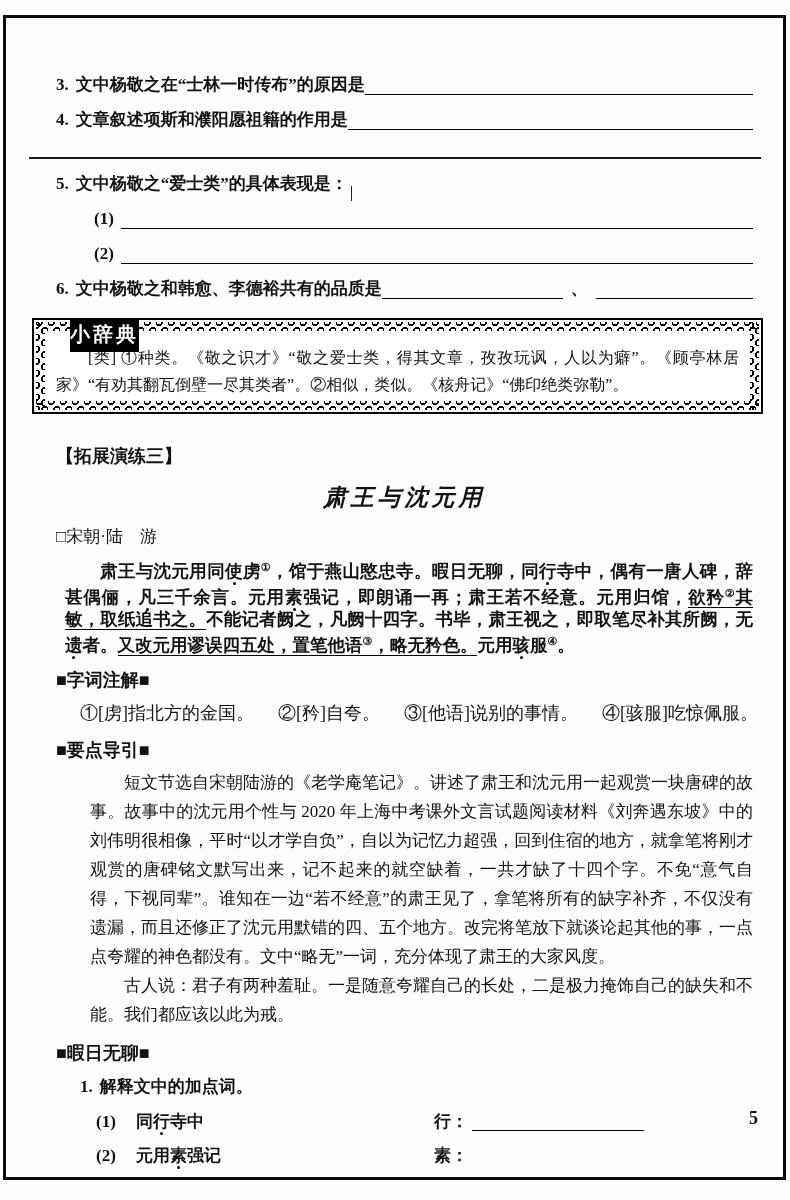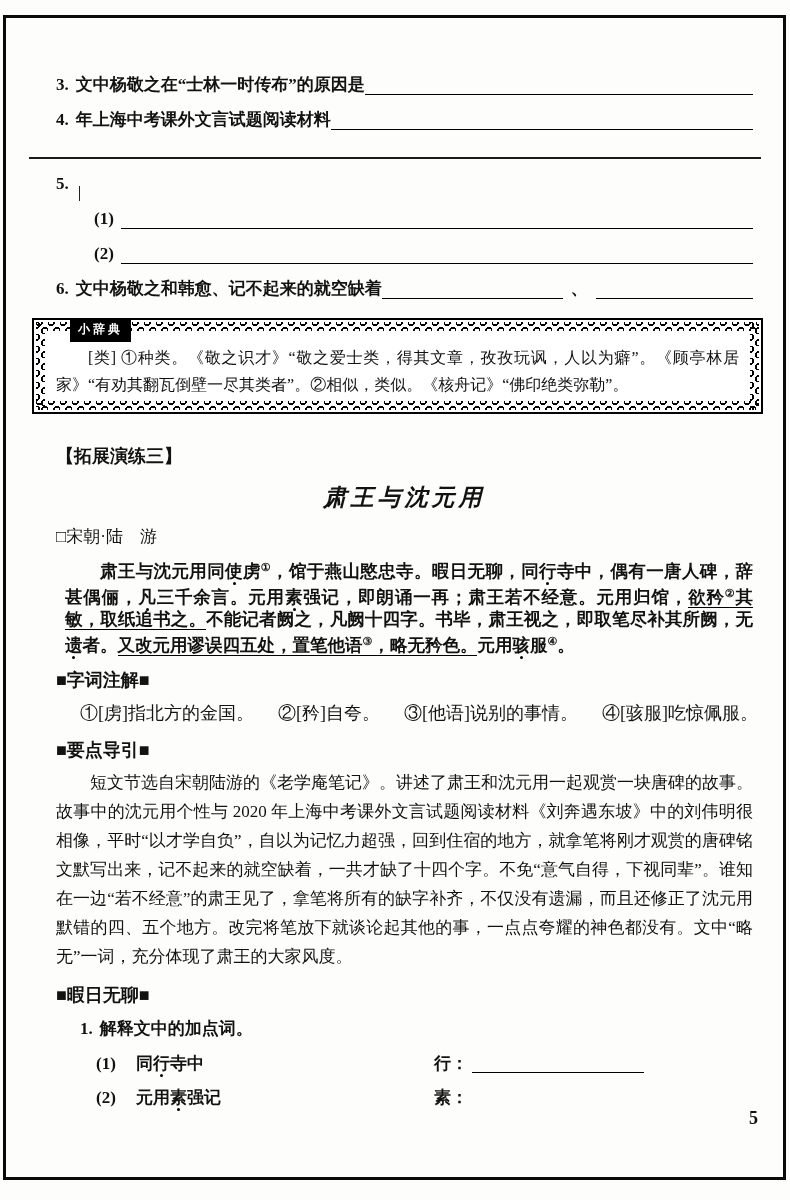--- a/index.html
+++ b/index.html
@@ -38,41 +38,41 @@
   .wave-top { top:2px; } .wave-bottom { bottom:2px; }
   .wave-v {
     width:9px; top:2px; bottom:2px;
     background:
       radial-gradient(circle at 0% 25%, rgba(0,0,0,0) 2.4px, #000 2.4px 4px, rgba(0,0,0,0) 4px) 0 0 / 9px 12px repeat-y,
       radial-gradient(circle at 100% 75%, rgba(0,0,0,0) 2.4px, #000 2.4px 4px, rgba(0,0,0,0) 4px) 0 0 / 9px 12px repeat-y;
   }
   .wave-left { left:2px; } .wave-right { right:2px; }
   .dict-label {
     position:absolute; top:-2px; left:36px; background:#000; color:#fff;
-    font-weight:bold; font-size:12px; letter-spacing:3px; padding:3px 8px 4px;
+    font-weight:bold; font-size:20px; letter-spacing:3px; padding:3px 0 4px;
   }
   .dict-text { font-size:16px; line-height:27px; text-indent:2em; text-align:justify; margin:4px 2px 0; }
 
   
   .section-heading { font-size:18px; font-weight:bold; margin-top:30px; }
   .article-title { text-align:center; font-size:23px; font-weight:bold; letter-spacing:4px; margin-top:14px;font-style:italic; }
   .byline { text-align:left; font-size:17px; padding-right:24px; margin-top:12px; }
   .passage { font-size:17.5px; font-weight:bold; line-height:22px; text-indent:2em; text-align:justify; margin-top:8px;margin-left:9px; }
   .sup { font-size:11px; vertical-align:6px; }
   .u { border-bottom:1.7px solid #000; }
   .em-dot { position:relative; }
   .em-dot::after {
     content:""; position:absolute; left:50%; bottom:-4px; margin-left:-1.5px;
     width:3px; height:3px; border-radius:50%; background:#000;
   }
 
   
   .block-heading { font-size:18px; font-weight:bold; margin-top:12px; }
   .note-items { display:flex; gap:24px; font-size:18px; line-height:26px; margin-top:8px; padding-left:24px; white-space:nowrap; }
-  .guide { margin-top:6px; }
+  .guide { margin-top:6px;margin-left:34px; }
   .guide p { font-size:17px; line-height:29px; text-indent:2em; text-align:justify; margin:0; }
 
   
   .practice-q { display:flex; font-size:17px; font-weight:bold; line-height:28px; margin-top:8px; padding-left:24px; }
   .practice-row { display:flex; align-items:flex-end; font-size:17px; font-weight:bold; line-height:27px; margin-top:7px; padding-left:40px; }
   .pr-label { width:40px; }
   .pr-phrase { width:262px; }
   .pr-ans { margin-left:36px; white-space:nowrap; }
   .pr-blank { width:172px; border-bottom:1.8px solid #000; margin-bottom:4px; margin-left:4px; }
 
@@ -85,42 +85,43 @@
   <div class="content">
 
     <div class="qrow">
       <span class="qnum">3.</span>
       <span class="qtext">文中杨敬之在“士林一时传布”的原因是</span>
       <span class="blank"></span>
     </div>
 
     <div class="qrow">
       <span class="qnum">4.</span>
-      <span class="qtext">年上海中考课外文言试题阅读材料</span>
+      <span class="qtext">文章叙述项斯和濮阳愿祖籍的作用是</span>
       <span class="blank"></span>
     </div>
 
     <div class="fullline"></div>
 
     <div class="qrow">
       <span class="qnum">5.</span>
+      <span class="qtext">文中杨敬之“爱士类”的具体表现是：</span>
       <span class="stray"></span>
     </div>
     <div class="qrow subrow">
       <span class="qnum">(1)</span>
       <span class="blank"></span>
     </div>
     <div class="qrow subrow">
       <span class="qnum">(2)</span>
       <span class="blank"></span>
     </div>
 
     <div class="qrow">
       <span class="qnum">6.</span>
-      <span class="qtext">文中杨敬之和韩愈、记不起来的就空缺着</span>
+      <span class="qtext">文中杨敬之和韩愈、李德裕共有的品质是</span>
       <span class="blank fixed"></span>
       <span class="sep">、</span>
       <span class="blank"></span>
     </div>
 
     <div class="dict-box">
       <div class="wave wave-h wave-top"></div>
       <div class="wave wave-h wave-bottom"></div>
       <div class="wave wave-v wave-left"></div>
       <div class="wave wave-v wave-right"></div>
@@ -138,20 +139,21 @@
     <div class="note-items">
       <span>①[虏]指北方的金国。</span>
       <span>②[矜]自夸。</span>
       <span>③[他语]说别的事情。</span>
       <span>④[骇服]吃惊佩服。</span>
     </div>
 
     <div class="block-heading">■要点导引■</div>
     <div class="guide">
       <p>短文节选自宋朝陆游的《老学庵笔记》。讲述了肃王和沈元用一起观赏一块唐碑的故事。故事中的沈元用个性与 2020 年上海中考课外文言试题阅读材料《刘奔遇东坡》中的刘伟明很相像，平时“以才学自负”，自以为记忆力超强，回到住宿的地方，就拿笔将刚才观赏的唐碑铭文默写出来，记不起来的就空缺着，一共才缺了十四个字。不免“意气自得，下视同辈”。谁知在一边“若不经意”的肃王见了，拿笔将所有的缺字补齐，不仅没有遗漏，而且还修正了沈元用默错的四、五个地方。改完将笔放下就谈论起其他的事，一点点夸耀的神色都没有。文中“略无”一词，充分体现了肃王的大家风度。</p>
+      <p>古人说：君子有两种羞耻。一是随意夸耀自己的长处，二是极力掩饰自己的缺失和不能。我们都应该以此为戒。</p>
     </div>
 
     <div class="block-heading">■暇日无聊■</div>
     <div class="practice-q">
       <span class="qnum">1.</span>
       <span>解释文中的加点词。</span>
     </div>
 
     <div class="practice-row">
       <span class="pr-label">(1)</span>

